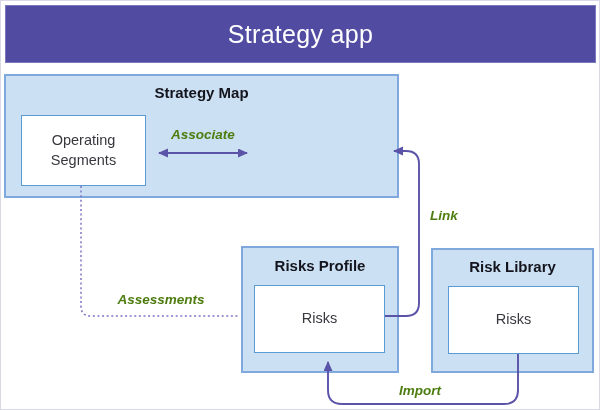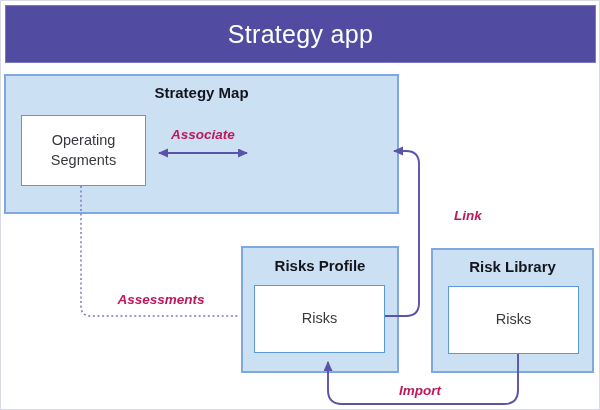--- a/index.html
+++ b/index.html
@@ -37,21 +37,21 @@
     background: #CCE0F3;
     border: 2px solid #7FA9DC;
   }
   .panel-title {
     text-align: center;
     font-weight: bold;
     font-size: 15px;
     color: #14141d;
   }
 
-  #strategy-map { left: 3px; top: 73px; width: 395px; height: 140px; }
+  #strategy-map { left: 3px; top: 73px; width: 395px; height: 124px; }
   #strategy-map .panel-title { padding-top: 8px; }
 
   #risk-profile { left: 240px; top: 245px; width: 158px; height: 127px; }
   #risk-profile .panel-title { padding-top: 9px; }
 
   #risk-library { left: 430px; top: 247px; width: 163px; height: 125px; }
   #risk-library .panel-title { padding-top: 8px; }
 
   .node {
     position: absolute;
@@ -77,25 +77,25 @@
     left: 0; top: 0;
     width: 600px; height: 410px;
     pointer-events: none;
   }
 
   .conn-label {
     position: absolute;
     font-style: italic;
     font-weight: 600;
     font-size: 13.5px;
-    color: #be185d;
+    color: #4d7c0f;
     white-space: nowrap;
   }
   #label-associate   { left: 150px; top: 126px; width: 104px; text-align: center; }
-  #label-link        { left: 429px; top: 207px; margin-left: 24px; }
+  #label-link        { left: 429px; top: 207px; }
   #label-assessments { left: 110px; top: 291px; width: 100px; text-align: center; }
   #label-import      { left: 379px; top: 382px; width: 80px;  text-align: center; }
 </style>
 </head>
 <body>
 
 <div class="page">
 
   <div class="header">
     <span class="header-title">Strategy app</span>

